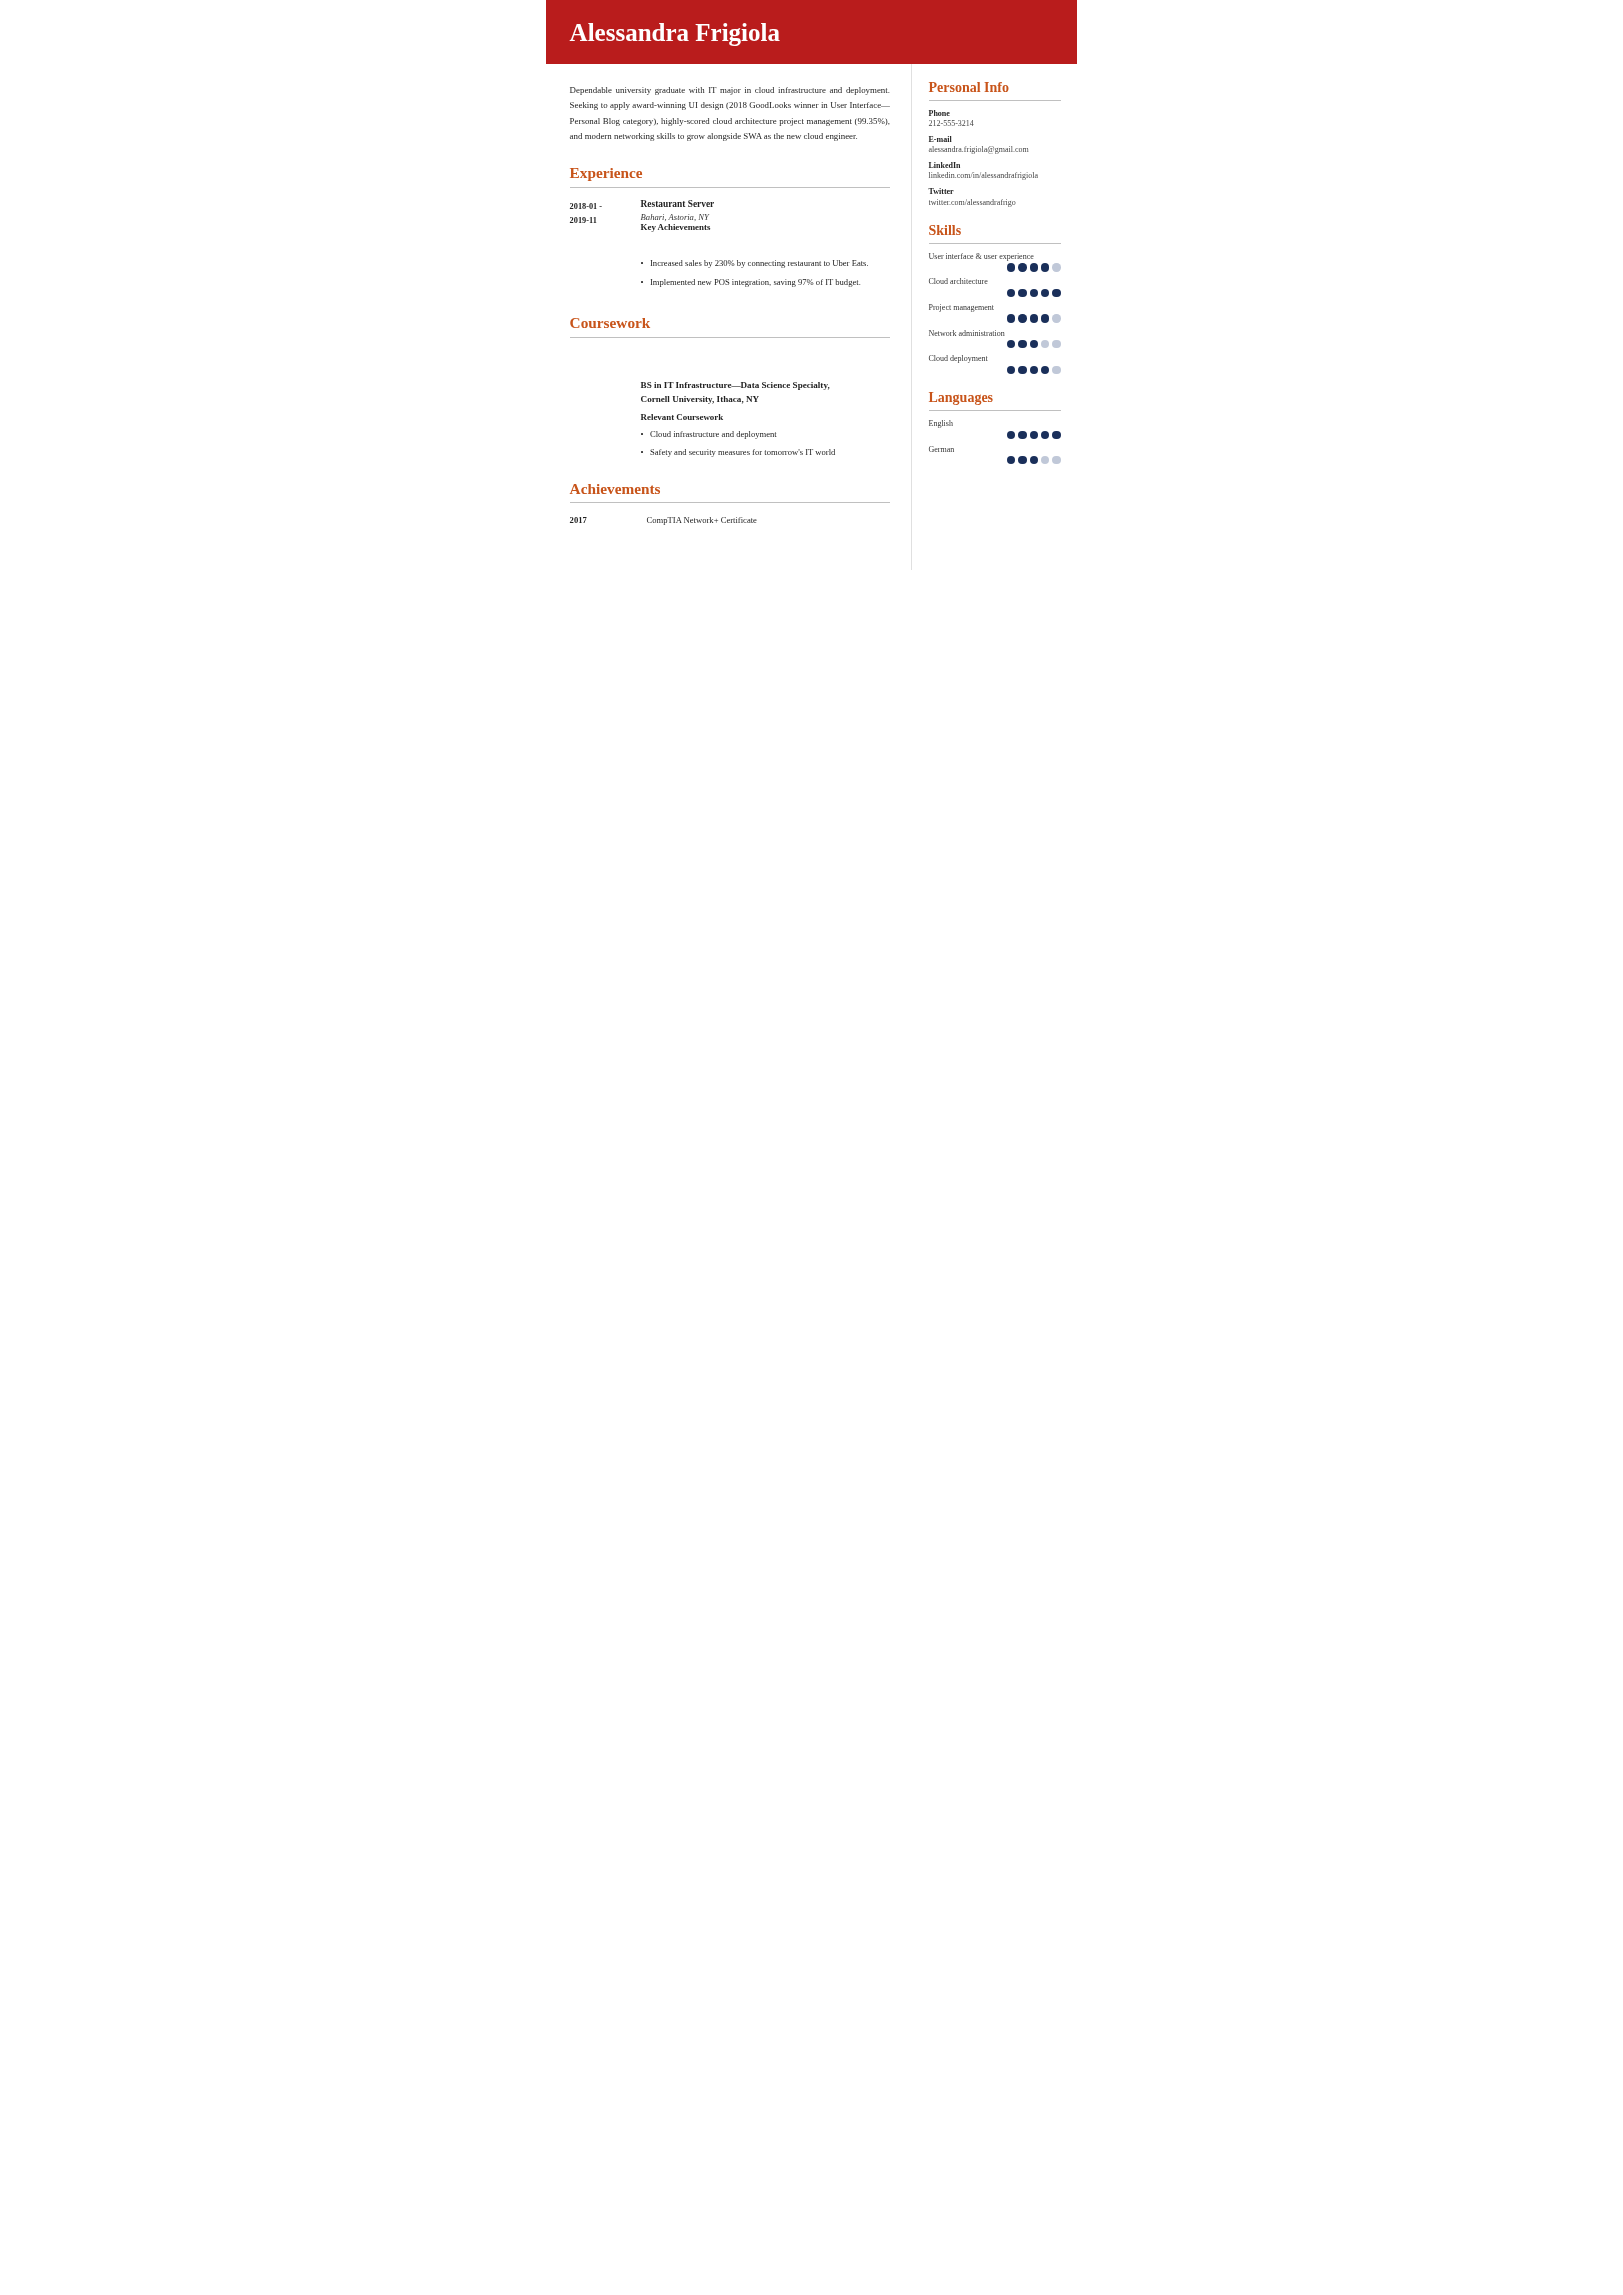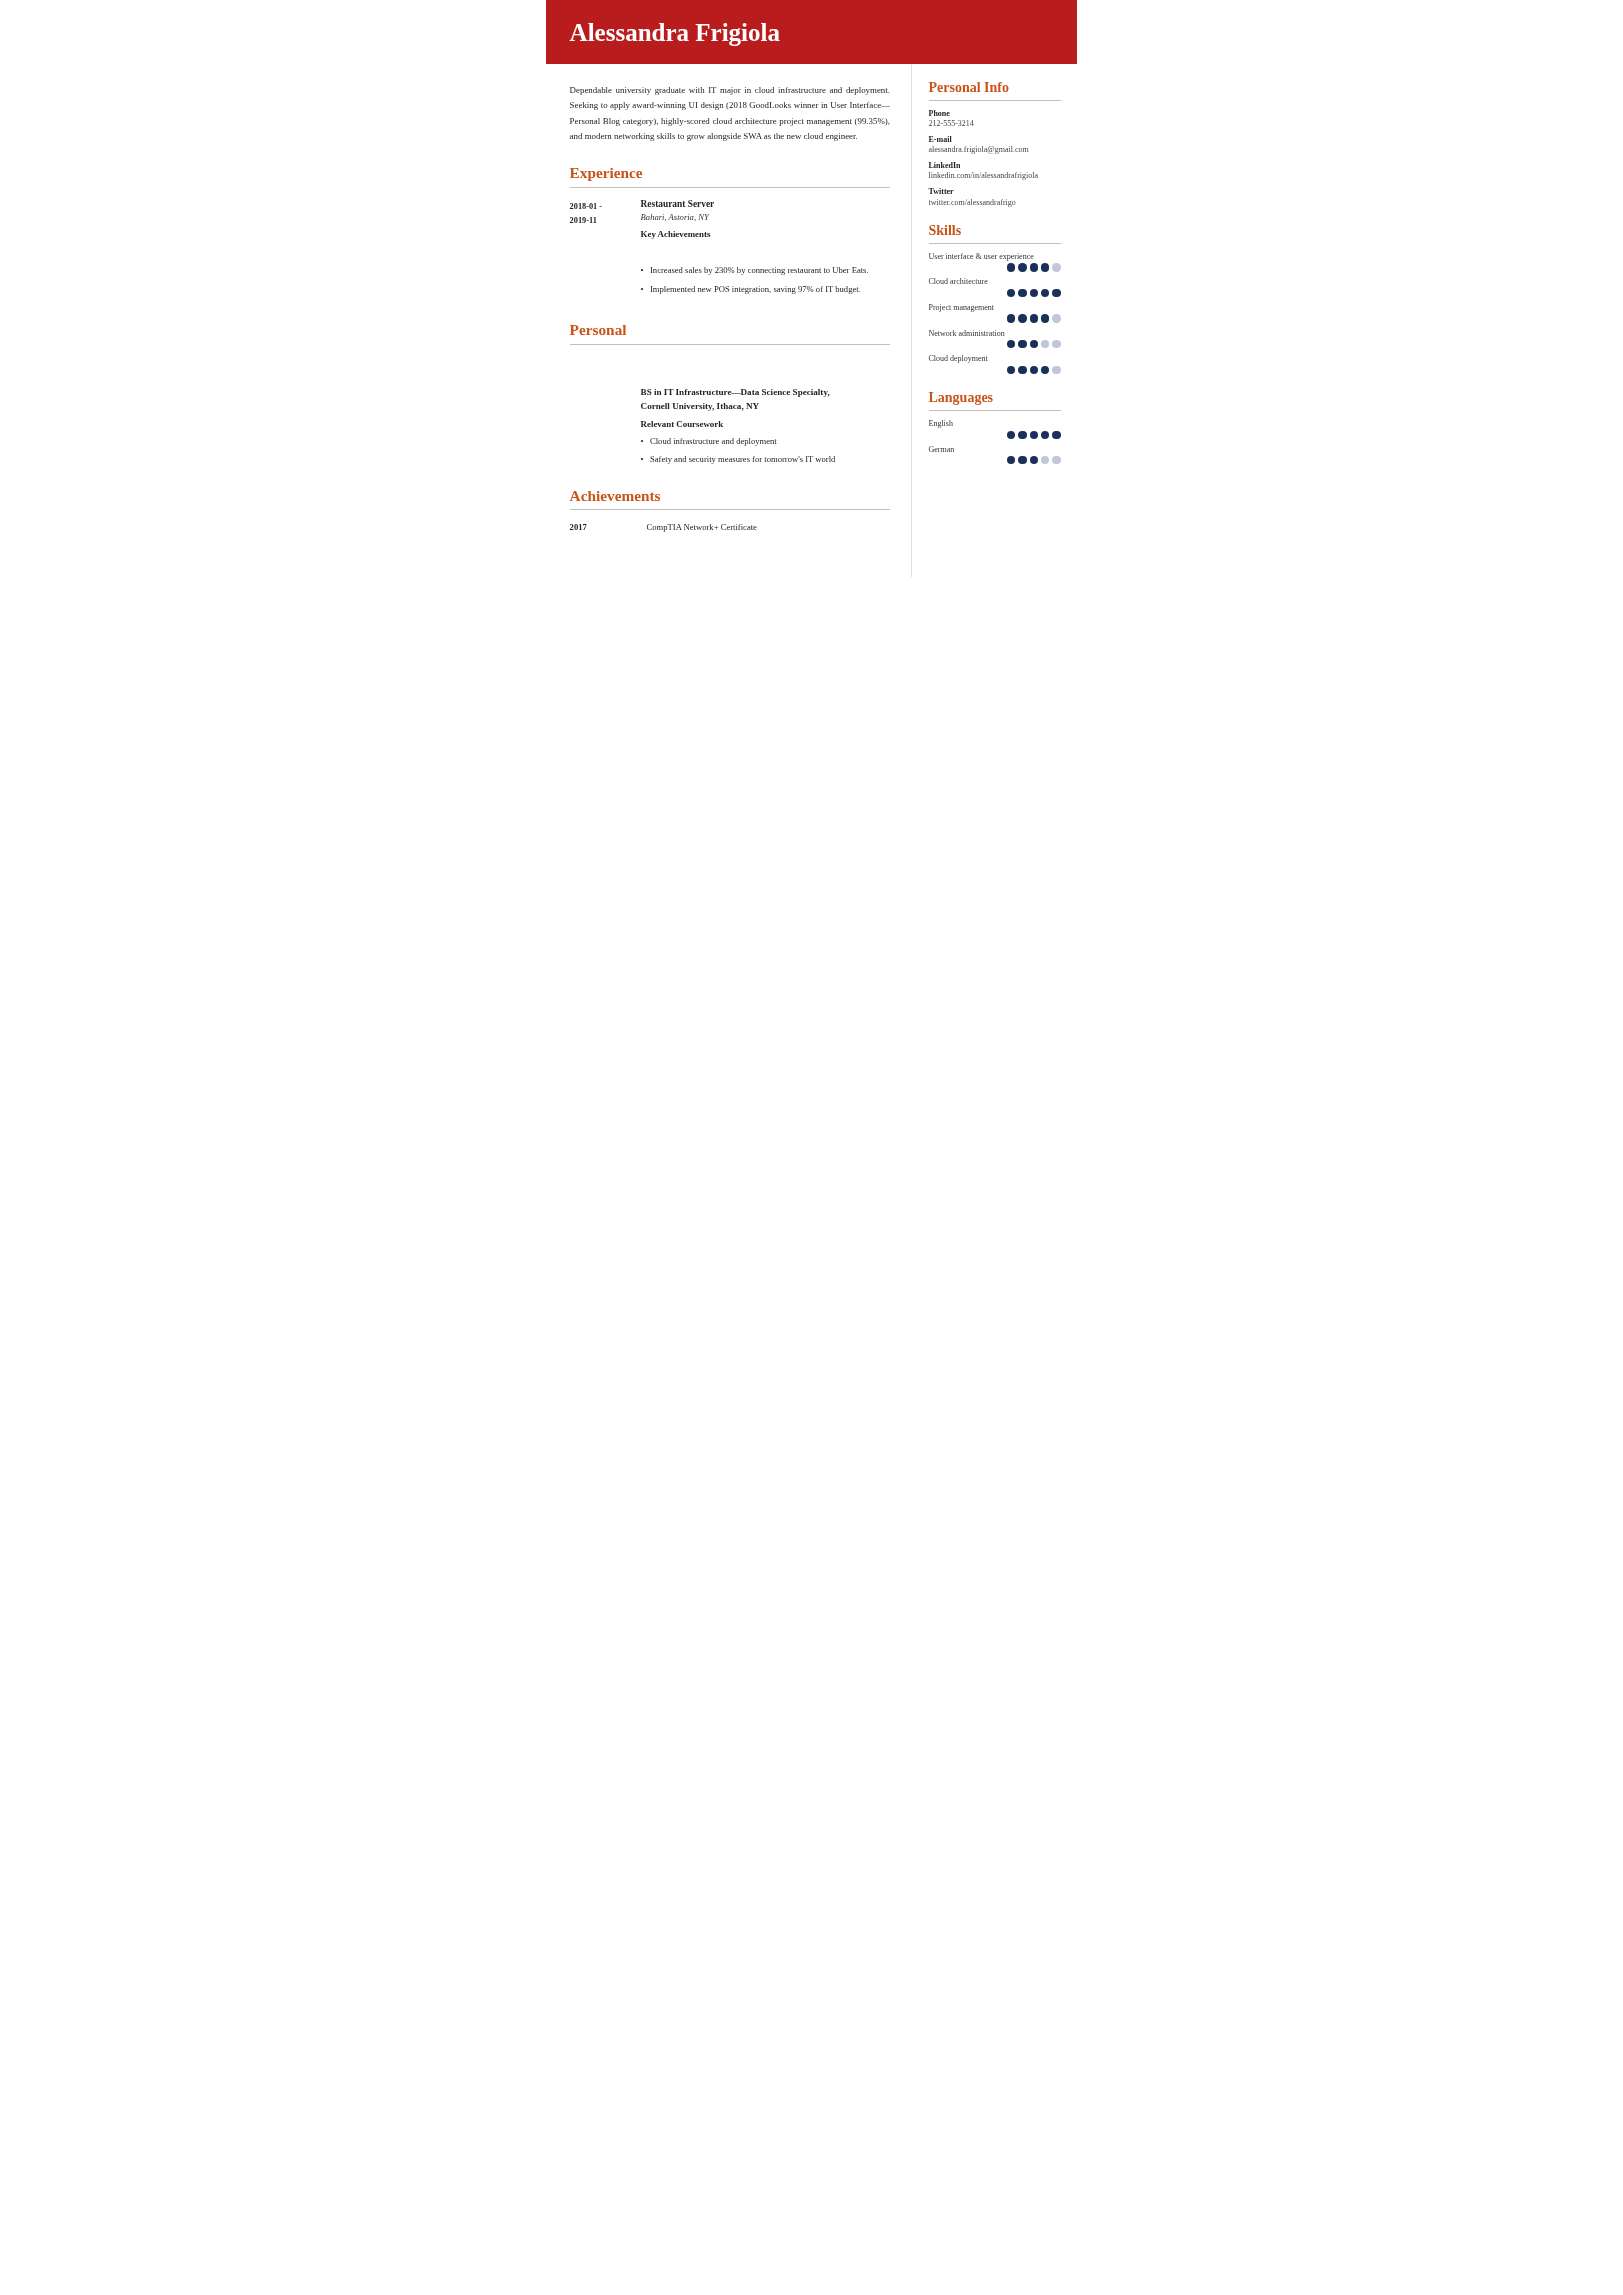--- a/index.html
+++ b/index.html
@@ -94,21 +94,21 @@
       font-size: 9.4px;
       font-weight: bold;
       color: #222;
       margin-bottom: 2.4px;
     }
 
     .job-company {
       font-style: italic;
       font-size: 8.6px;
       color: #333;
-      margin-bottom: 7px;
+      margin-bottom: 0;
     }
 
     .achievements-title {
       font-size: 8.9px;
       font-weight: bold;
       color: #222;
       margin-bottom: 4.7px;
     }
 
     .achievements-list {
@@ -303,21 +303,21 @@
           <div class="achievements-title">Key Achievements</div>
           <ul class="achievements-list">
             <li>Increased sales by 230% by connecting restaurant to Uber Eats.</li>
             <li>Implemented new POS integration, saving 97% of IT budget.</li>
           </ul>
         </div>
       </div>
     </div>
 
     <div class="education-section">
-      <h2 class="section-title">Personal</h2>
+      <h2 class="section-title">Coursework</h2>
       <hr class="section-divider">
 
       <div class="education-entry">
         <div class="edu-degree">
           <span>BS in IT Infrastructure—Data Science Specialty,</span><br>
           <span>Cornell University, Ithaca, NY</span>
         </div>
         <div class="coursework-title">Relevant Coursework</div>
         <ul class="coursework-list">
           <li>Cloud infrastructure and deployment</li>

